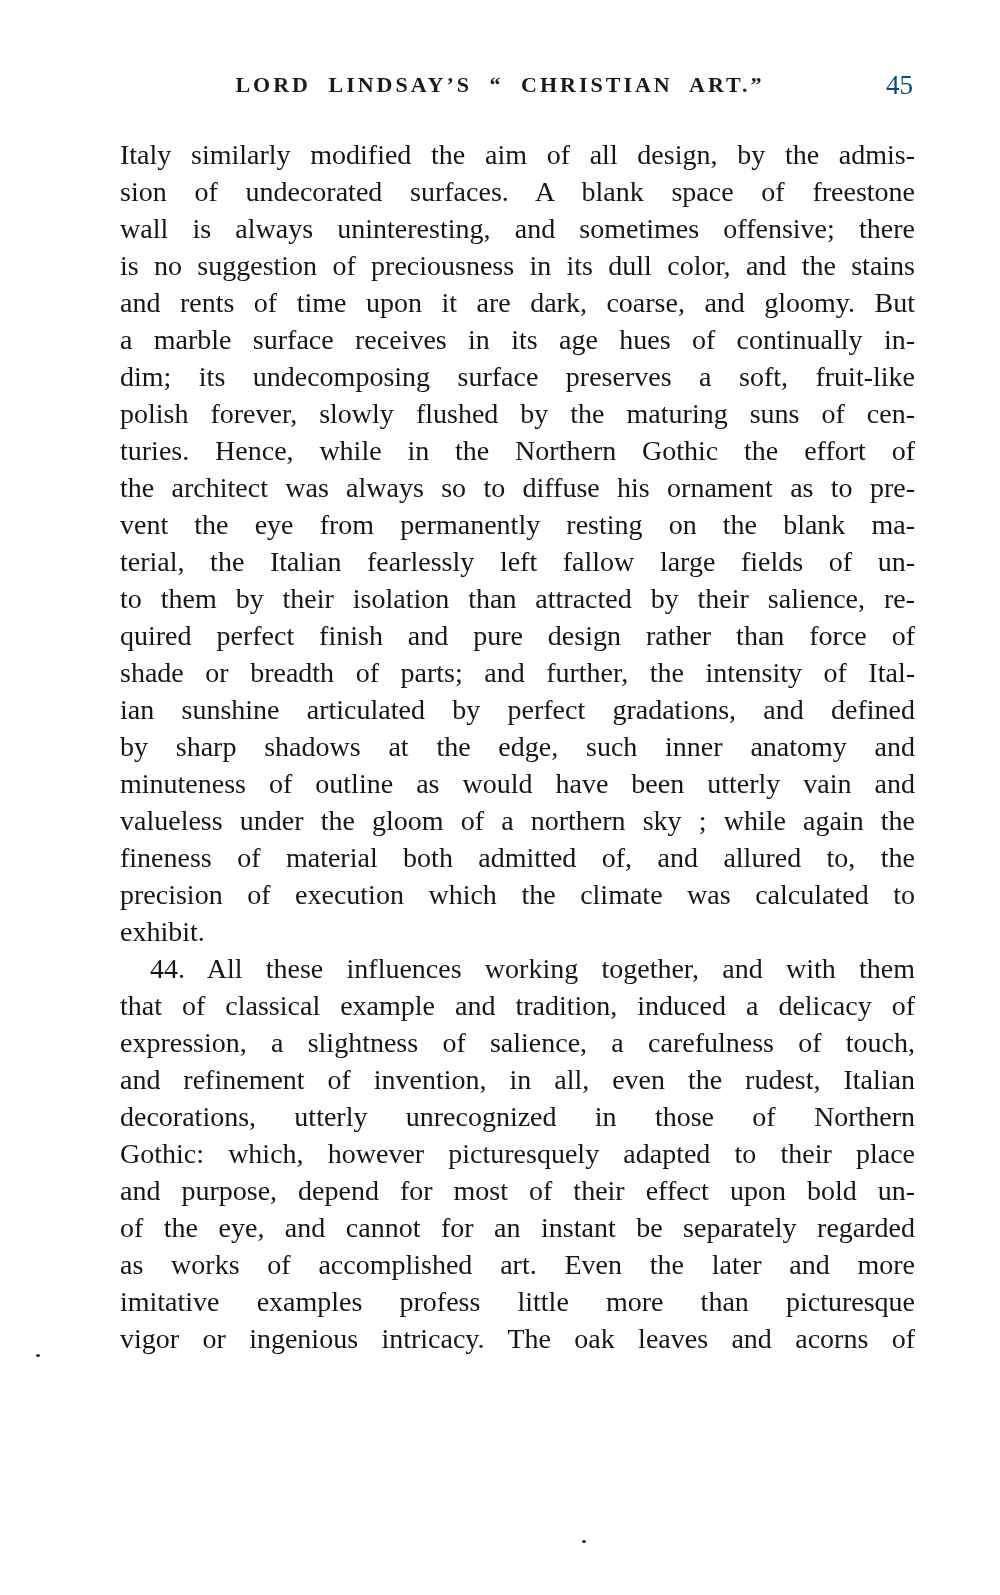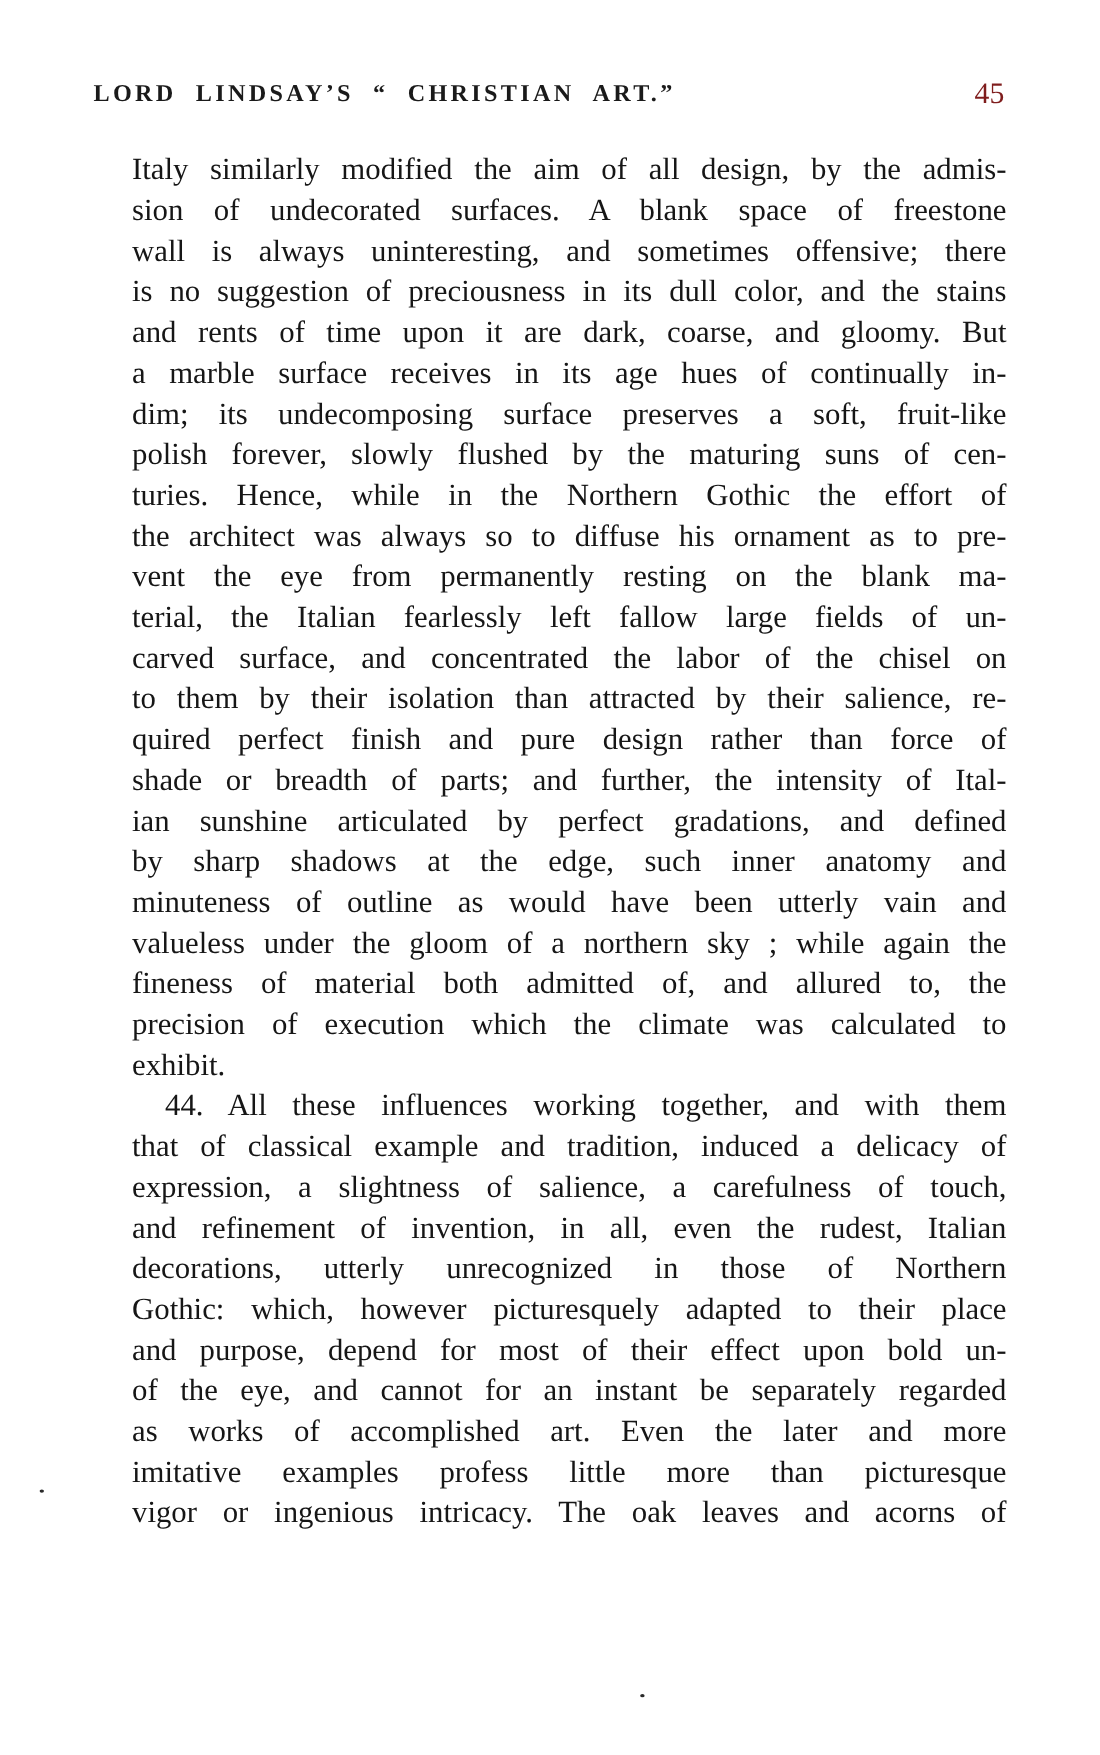--- a/index.html
+++ b/index.html
@@ -21,32 +21,33 @@
     top: 70px;
     left: 85px;
     width: 830px;
     height: 34px;
   }
   .running-title {
     position: absolute;
     left: 0;
     right: 0;
     top: 2px;
+    text-align: center;
     font-size: 22px;
     font-weight: bold;
     letter-spacing: 3px;
     word-spacing: 9px;
     color: #1a1a1a;
   }
   .page-number {
     position: absolute;
     right: 2px;
     top: 0;
     font-size: 27px;
-    color: #7f1d1d;
+    color: #0c4a6e;
   }
   .page-body {
     position: absolute;
     top: 136px;
     left: 85px;
     width: 830px;
   }
   .paragraph {
     margin: 0;
   }
@@ -89,21 +90,20 @@
         <div class="line">wall is always uninteresting, and sometimes offensive; there</div>
         <div class="line">is no suggestion of preciousness in its dull color, and the stains</div>
         <div class="line">and rents of time upon it are dark, coarse, and gloomy.  But</div>
         <div class="line">a marble surface receives in its age hues of continually in-</div>
         <div class="line">dim; its undecomposing surface preserves a soft, fruit-like</div>
         <div class="line">polish forever, slowly flushed by the maturing suns of cen-</div>
         <div class="line">turies.  Hence, while in the Northern Gothic the effort of</div>
         <div class="line">the architect was always so to diffuse his ornament as to pre-</div>
         <div class="line">vent the eye from permanently resting on the blank ma-</div>
         <div class="line">terial, the Italian fearlessly left fallow large fields of un-</div>
-        <div class="line">carved surface, and concentrated the labor of the chisel on</div>
         <div class="line">to them by their isolation than attracted by their salience, re-</div>
         <div class="line">quired perfect finish and pure design rather than force of</div>
         <div class="line">shade or breadth of parts; and further, the intensity of Ital-</div>
         <div class="line">ian sunshine articulated by perfect gradations, and defined</div>
         <div class="line">by sharp shadows at the edge, such inner anatomy and</div>
         <div class="line">minuteness of outline as would have been utterly vain and</div>
         <div class="line">valueless under the gloom of a northern sky ; while again the</div>
         <div class="line">fineness of material both admitted of, and allured to, the</div>
         <div class="line">precision of execution which the climate was calculated to</div>
         <div class="line flush-left">exhibit.</div>

